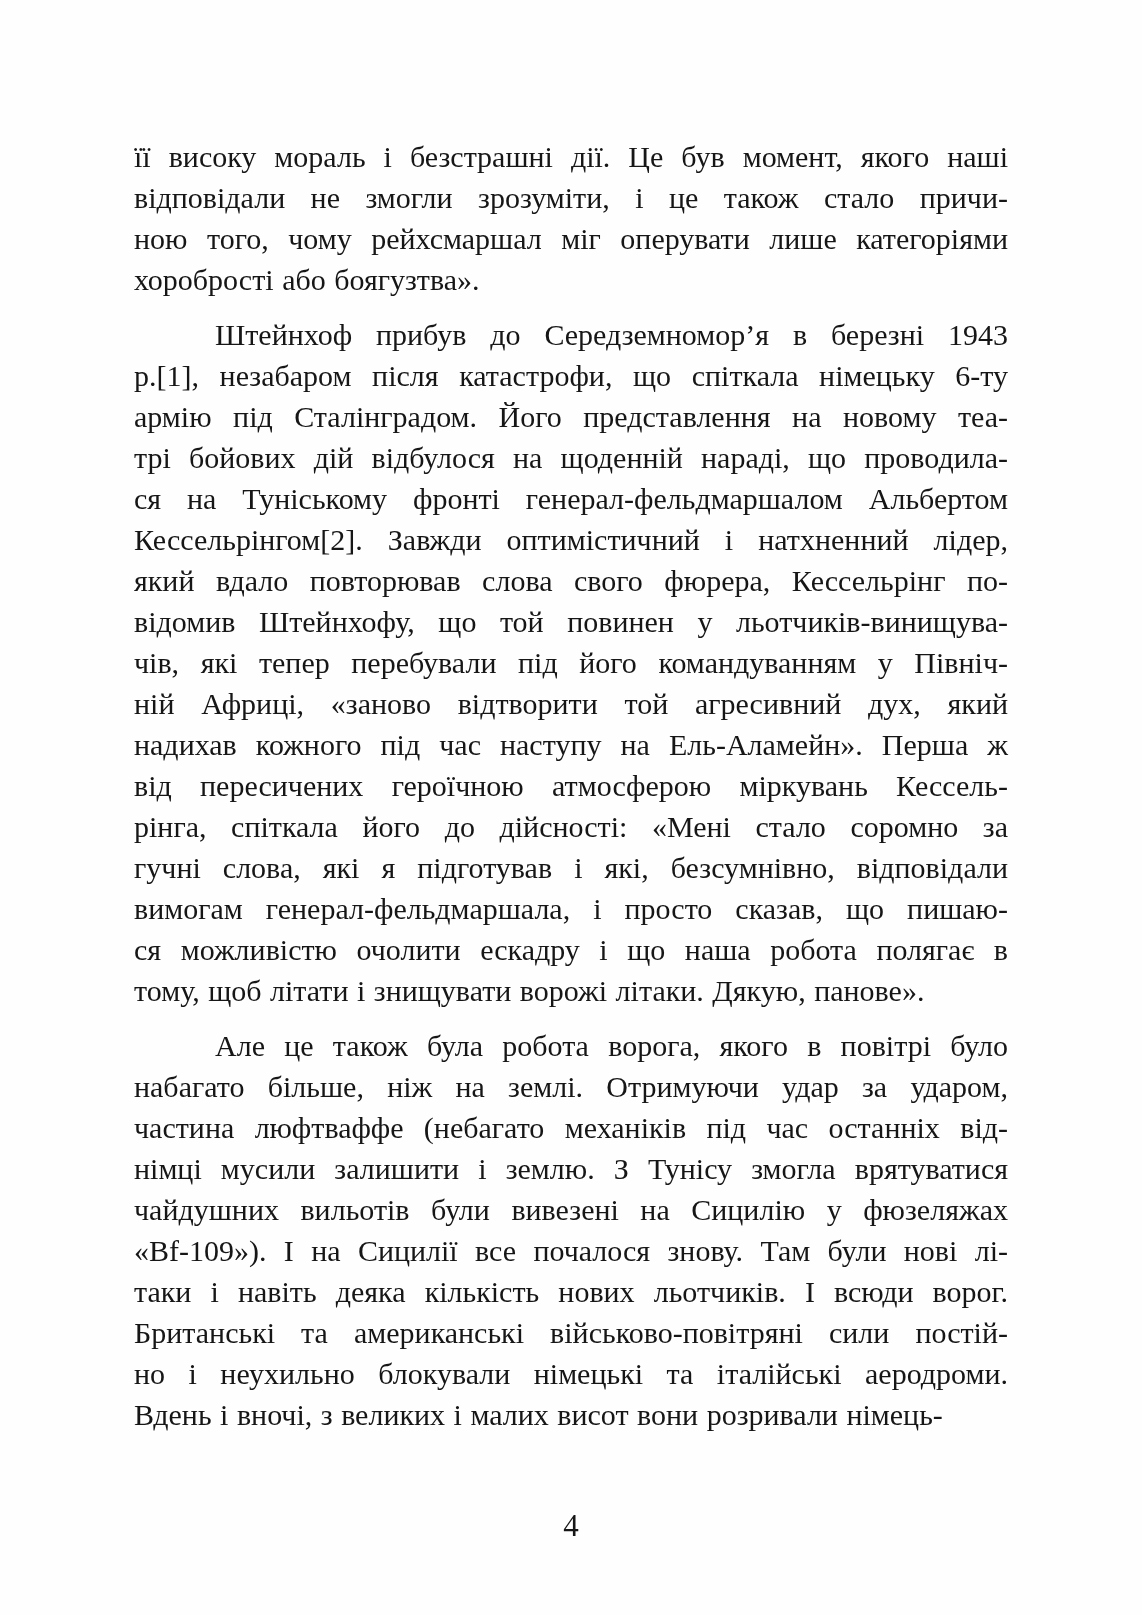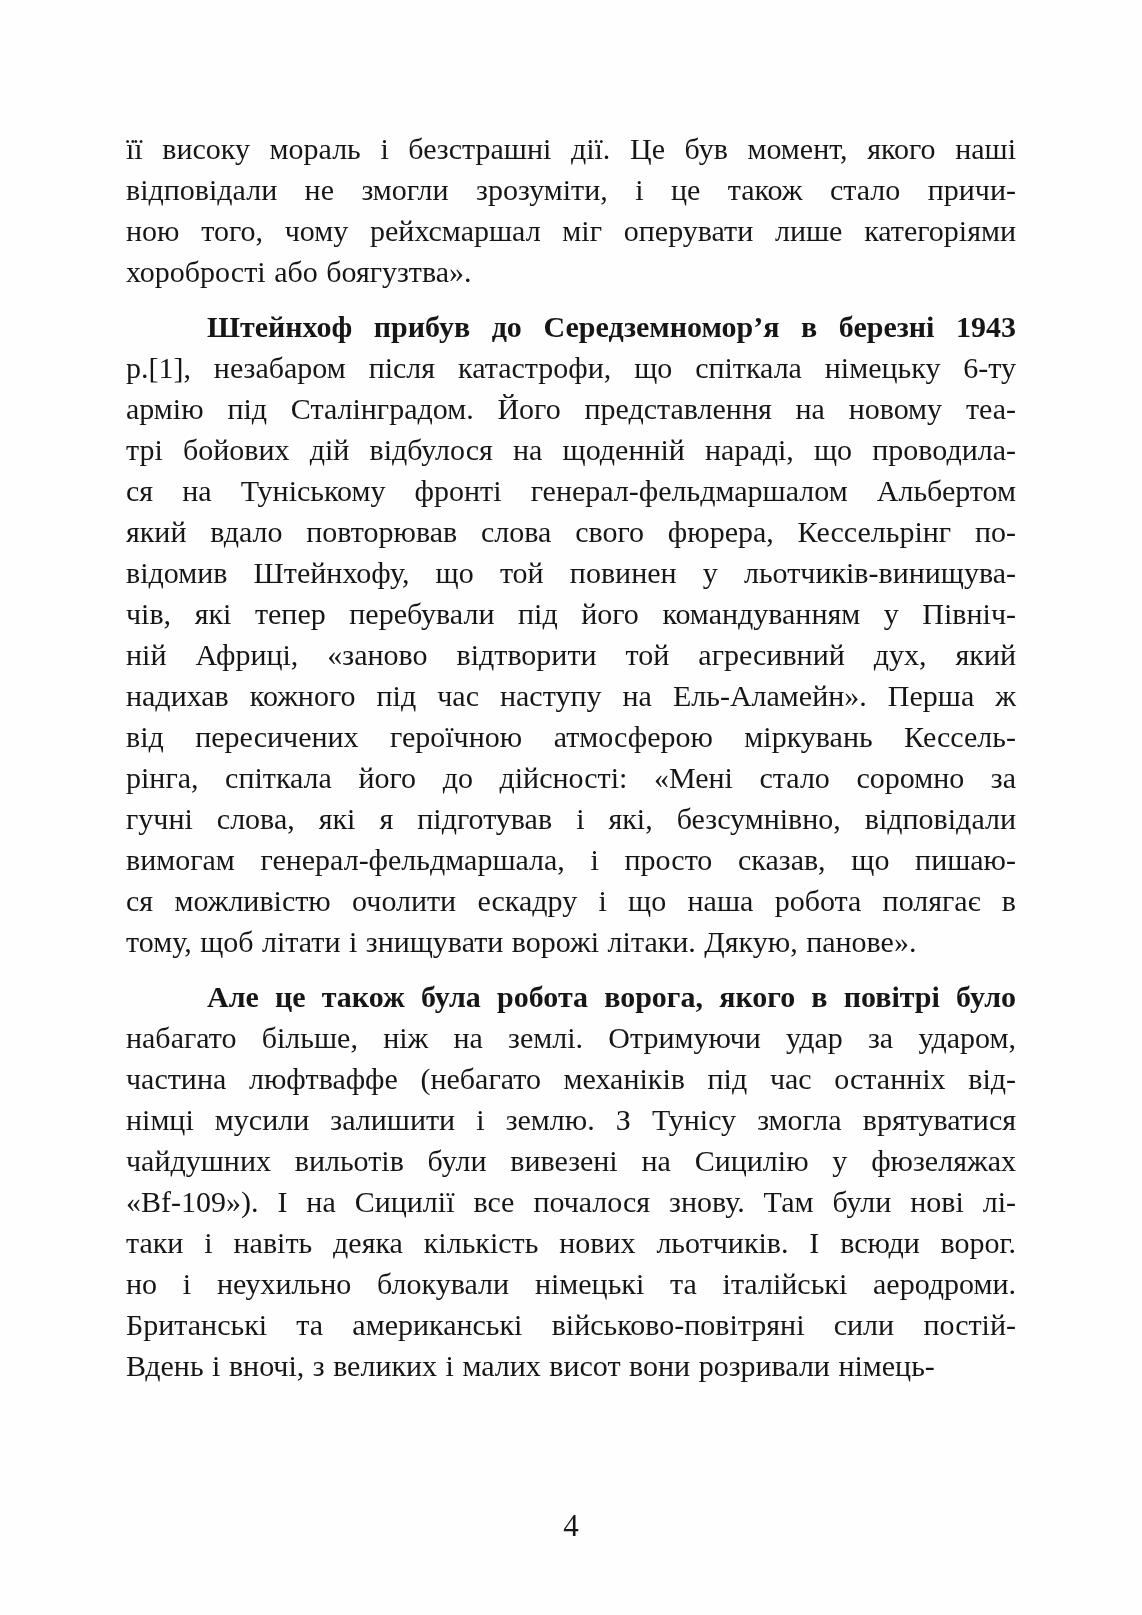--- a/index.html
+++ b/index.html
@@ -18,33 +18,32 @@
     overflow: hidden;
   }
   .text-block {
     position: absolute;
     left: 122px;
     right: 122px;
     top: 124px;
     font-size: 30px;
     line-height: 41px;
   }
-  .para { margin: 4px; }
+  .para { margin: 12px; }
   .para + .para { margin-top: 14px; }
   .line {
     text-align: justify;
     text-align-last: justify;
     word-spacing: 1px;
   }
   .line.last {
     text-align-last: left;
   }
   .line.indent {
     padding-left: 81px;
-    font-weight: bold;
   }
   .page-number {
     position: absolute;
     left: 0;
     right: 0;
     top: 1506px;
     text-align: center;
     font-size: 31px;
     line-height: 40px;
   }
@@ -59,39 +58,40 @@
         <div class="line">відповідали не змогли зрозуміти, і це також стало причи-</div>
         <div class="line">ною того, чому рейхсмаршал міг оперувати лише категоріями</div>
         <div class="line last">хоробрості або боягузтва».</div>
       </div>
       <div class="para">
         <div class="line indent">Штейнхоф прибув до Середземномор’я в березні 1943</div>
         <div class="line">р.[1], незабаром після катастрофи, що спіткала німецьку 6-ту</div>
         <div class="line">армію під Сталінградом. Його представлення на новому теа-</div>
         <div class="line">трі бойових дій відбулося на щоденній нараді, що проводила-</div>
         <div class="line">ся на Туніському фронті генерал-фельдмаршалом Альбертом</div>
+        <div class="line">Кессельрінгом[2]. Завжди оптимістичний і натхненний лідер,</div>
         <div class="line">який вдало повторював слова свого фюрера, Кессельрінг по-</div>
         <div class="line">відомив Штейнхофу, що той повинен у льотчиків-винищува-</div>
         <div class="line">чів, які тепер перебували під його командуванням у Північ-</div>
         <div class="line">ній Африці, «заново відтворити той агресивний дух, який</div>
         <div class="line">надихав кожного під час наступу на Ель-Аламейн». Перша ж</div>
         <div class="line">від пересичених героїчною атмосферою міркувань Кессель-</div>
         <div class="line">рінга, спіткала його до дійсності: «Мені стало соромно за</div>
         <div class="line">гучні слова, які я підготував і які, безсумнівно, відповідали</div>
         <div class="line">вимогам генерал-фельдмаршала, і просто сказав, що пишаю-</div>
         <div class="line">ся можливістю очолити ескадру і що наша робота полягає в</div>
         <div class="line last">тому, щоб літати і знищувати ворожі літаки. Дякую, панове».</div>
       </div>
       <div class="para">
         <div class="line indent">Але це також була робота ворога, якого в повітрі було</div>
         <div class="line">набагато більше, ніж на землі. Отримуючи удар за ударом,</div>
         <div class="line">частина люфтваффе (небагато механіків під час останніх від-</div>
         <div class="line">німці мусили залишити і землю. З Тунісу змогла врятуватися</div>
         <div class="line">чайдушних вильотів були вивезені на Сицилію у фюзеляжах</div>
         <div class="line">«Bf-109»). І на Сицилії все почалося знову. Там були нові лі-</div>
         <div class="line">таки і навіть деяка кількість нових льотчиків. І всюди ворог.</div>
+        <div class="line">Британські та американські військово-повітряні сили постій-</div>
         <div class="line">но і неухильно блокували німецькі та італійські аеродроми.</div>
-        <div class="line">Британські та американські військово-повітряні сили постій-</div>
         <div class="line last">Вдень і вночі, з великих і малих висот вони розривали німець-</div>
       </div>
     </div>
   <div class="page-number">4</div>
 </div>
 
 </body></html>

